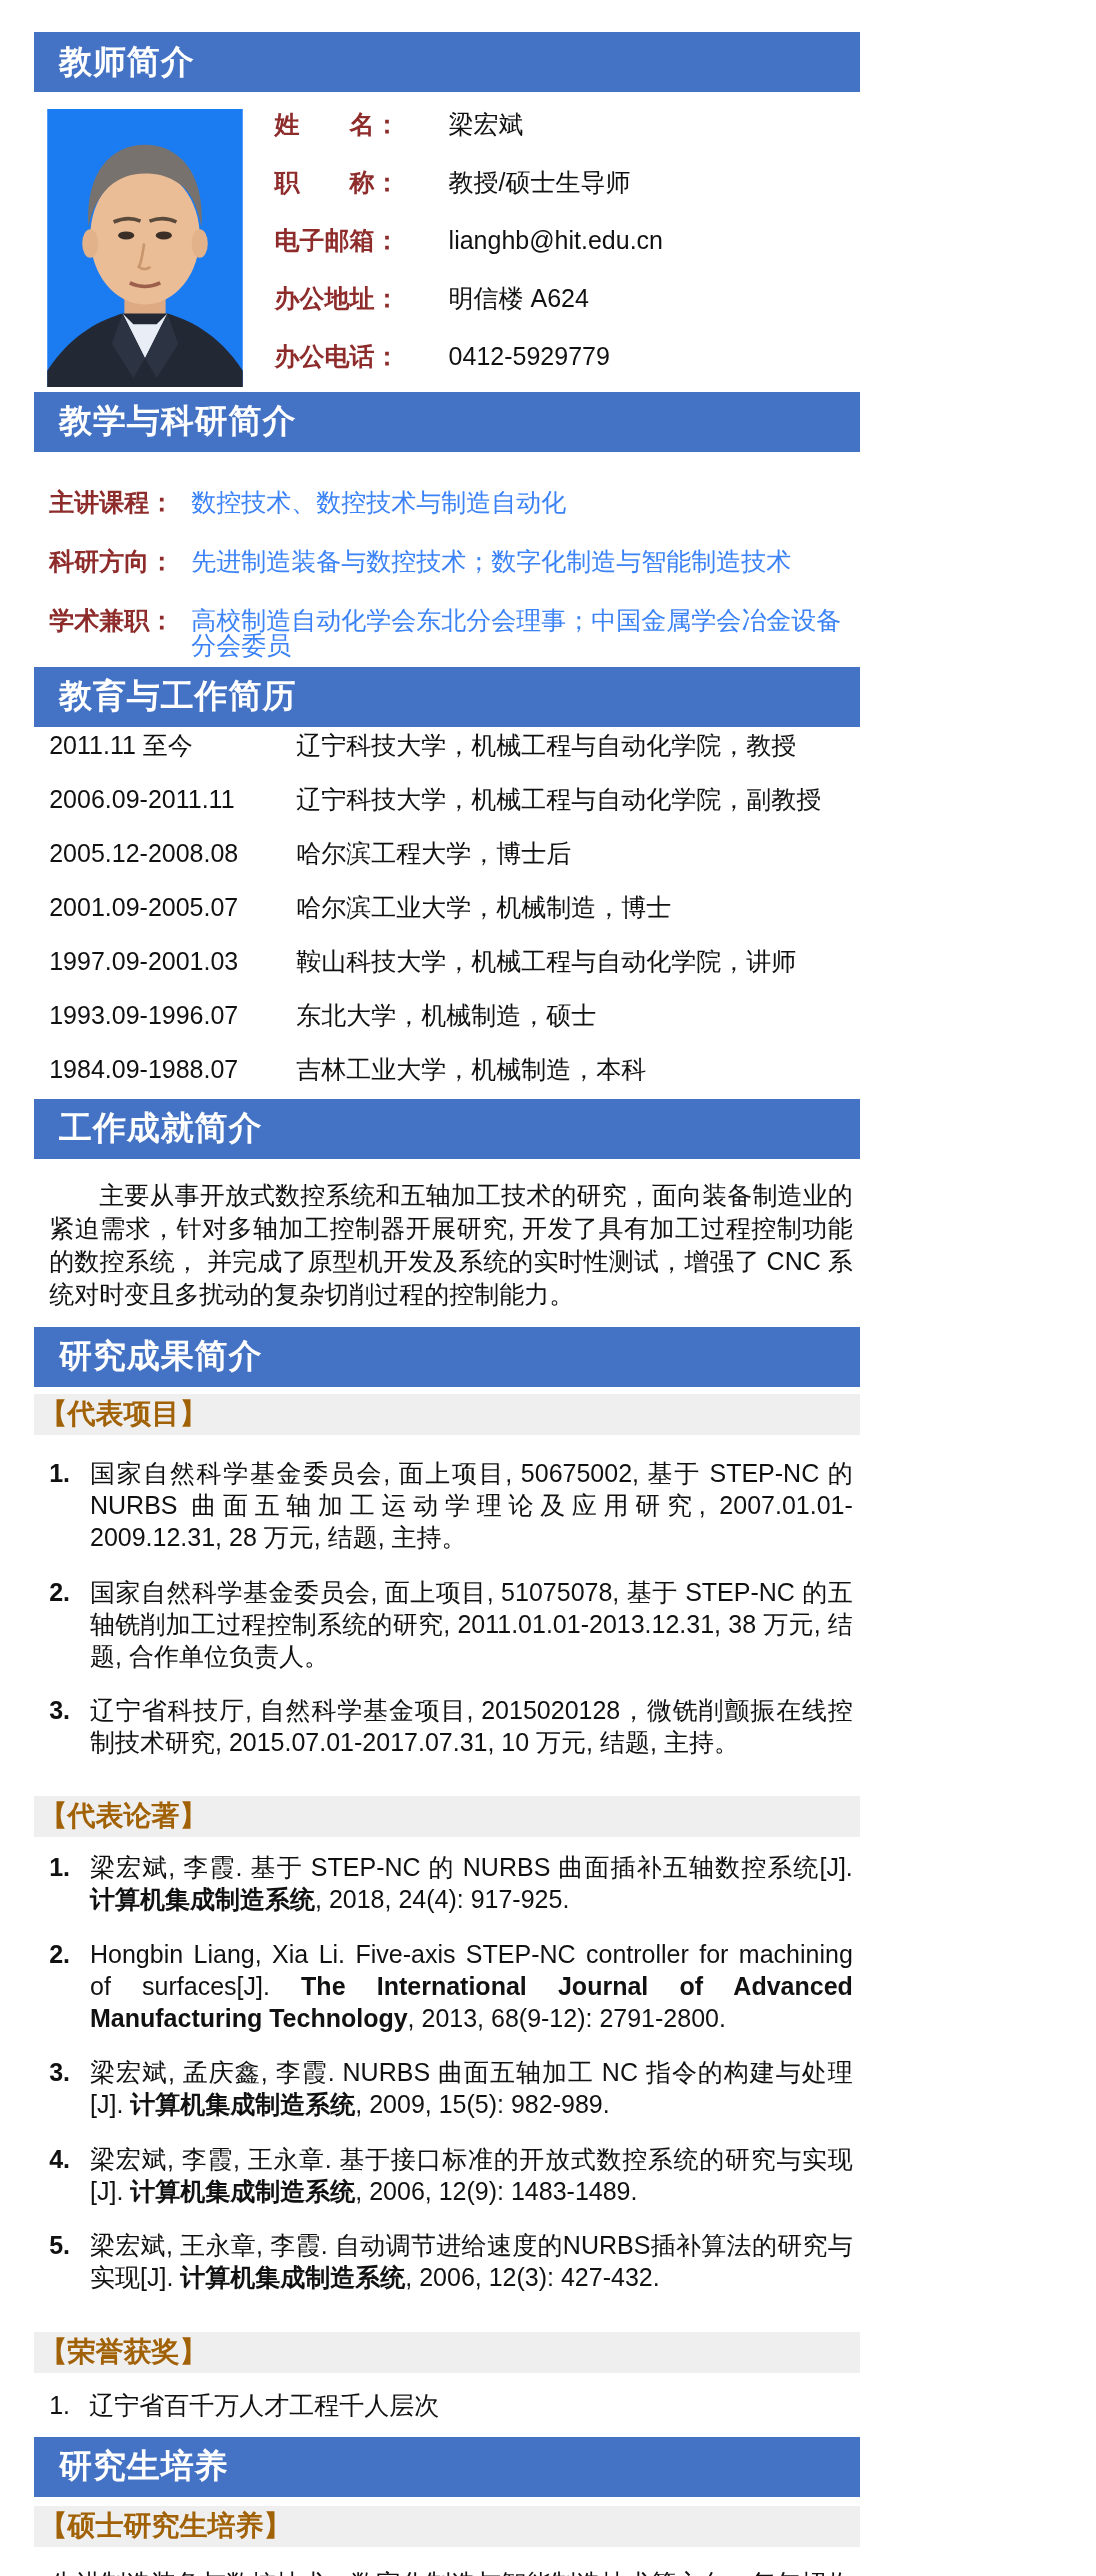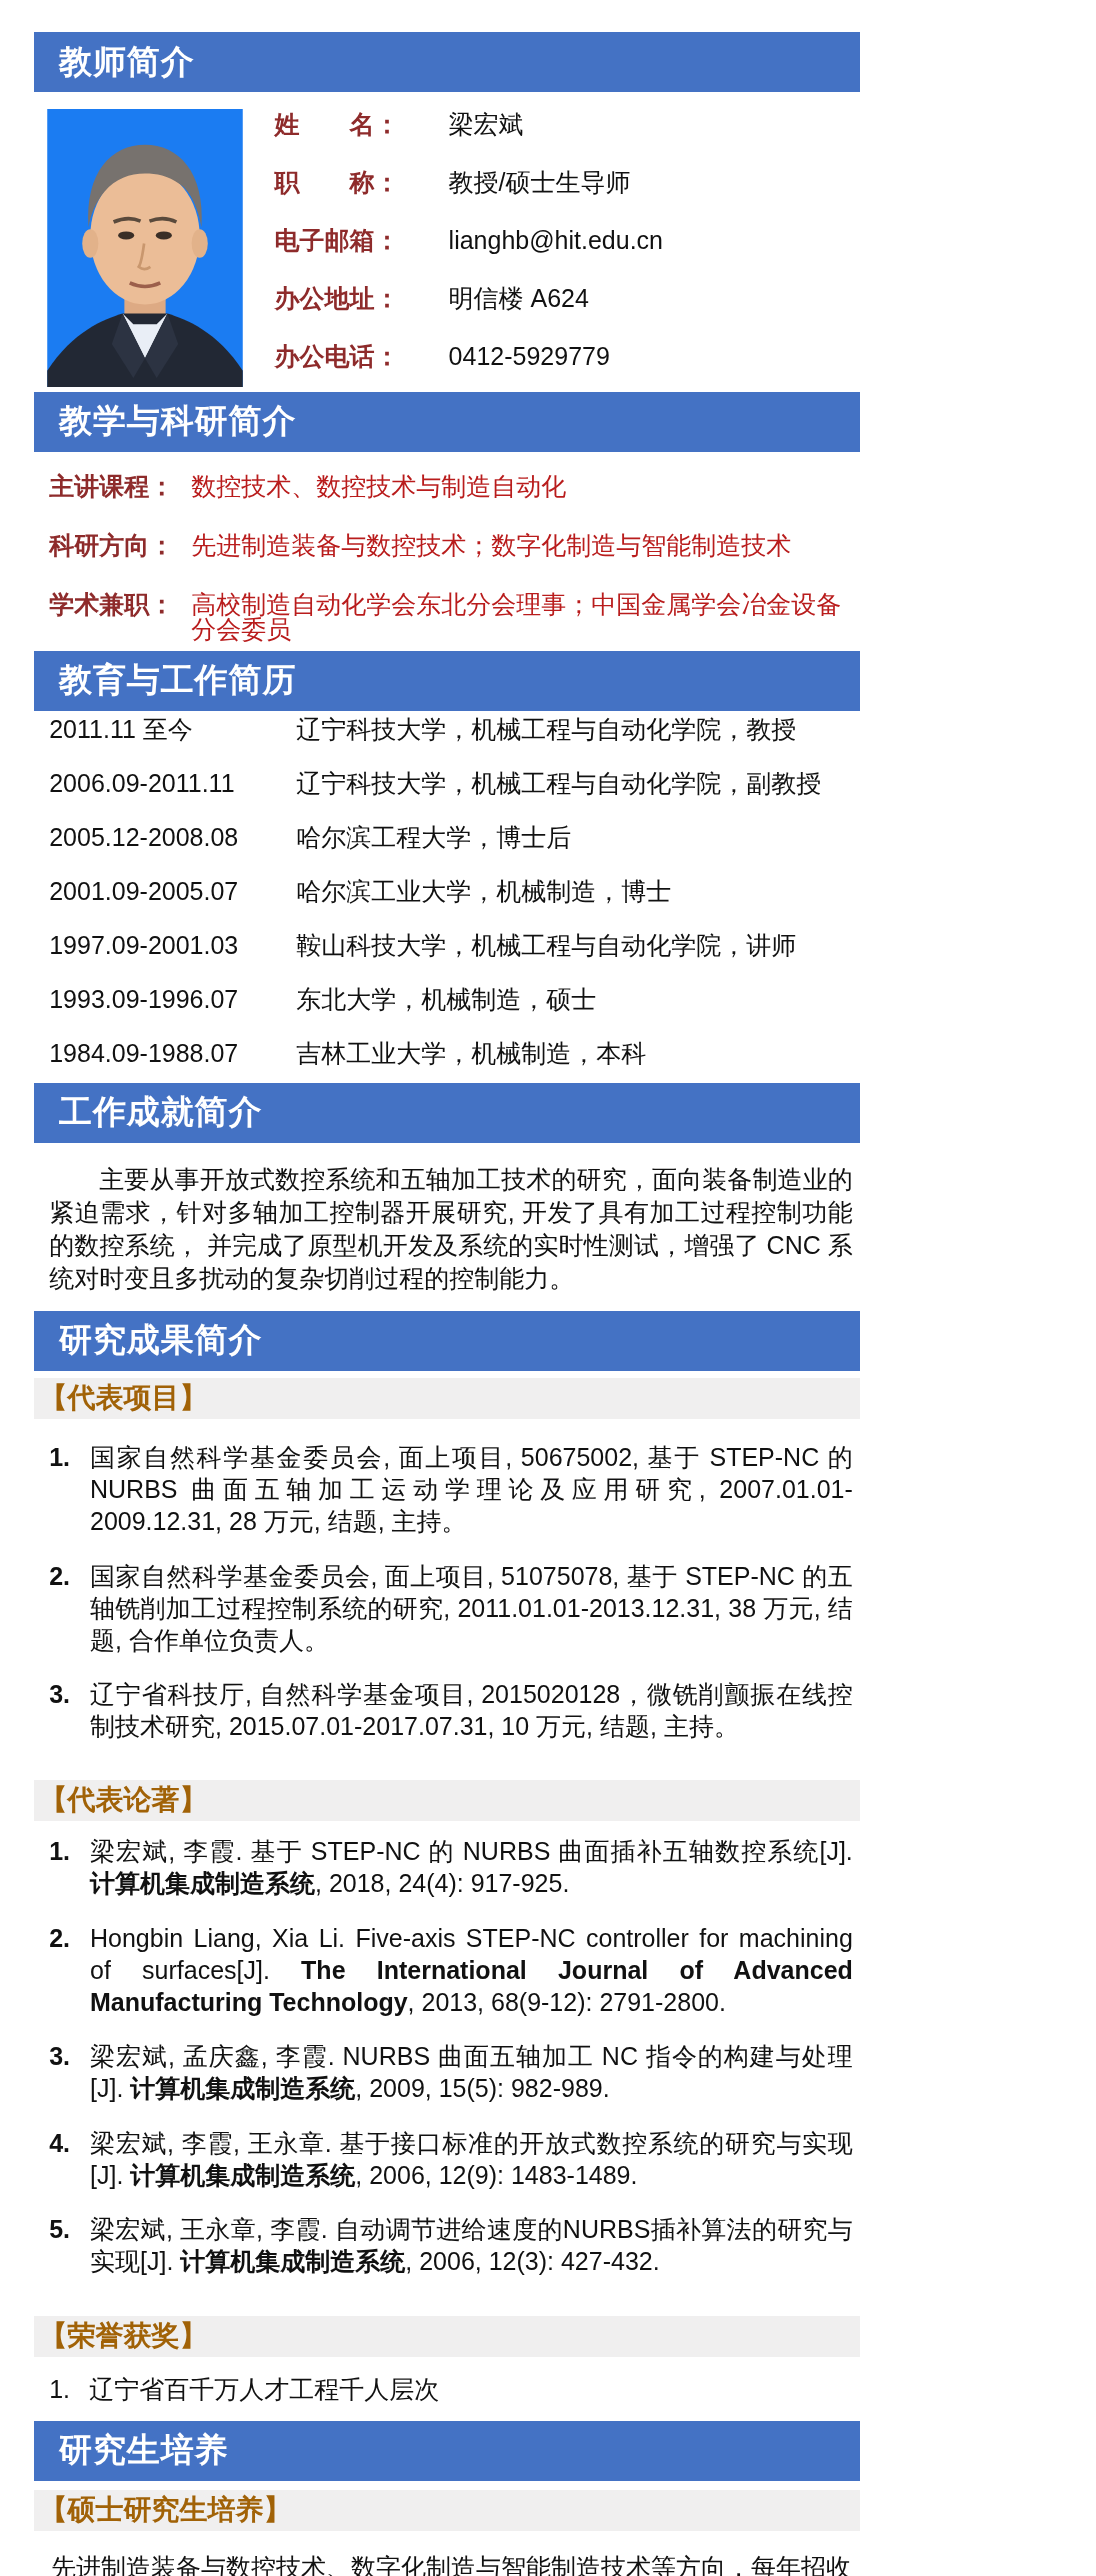--- a/index.html
+++ b/index.html
@@ -22,24 +22,24 @@
     box-sizing:border-box;
   }
   
   .profile-row { display:flex; margin-top:17px; height:278px; }
   .photo { width:196px; height:278px; margin-left:12.6px; flex:none; }
   .fields { margin-left:32px; padding-top:2.7px; display:flex; flex-direction:column; gap:33px; }
   .field { display:flex; line-height:25px; }
   .flabel { color:#8E2B2B; font-weight:bold; width:174px; flex:none; }
   .fvalue { color:#111; }
   
-  .teach { margin-top:22px; display:flex; flex-direction:column; gap:34px; }
+  .teach { margin-top:38px; display:flex; flex-direction:column; gap:34px; }
   .trow { display:flex; line-height:25px; padding-left:15.2px; }
   .tlabel { color:#8E2B2B; font-weight:bold; width:142px; flex:none; }
-  .tvalue { color:#b91c1c; }
+  .tvalue { color:#3b82f6; }
   
   .edu { margin-top:6.3px; display:flex; flex-direction:column; gap:29px; }
   .erow { display:flex; line-height:25px; }
   .eperiod { width:247px; margin-left:15.2px; flex:none; }
   
   .para {
     margin:20.6px 7.2px 0 15.2px; line-height:33px; text-align:justify;
     text-indent:2em;
   }
   

